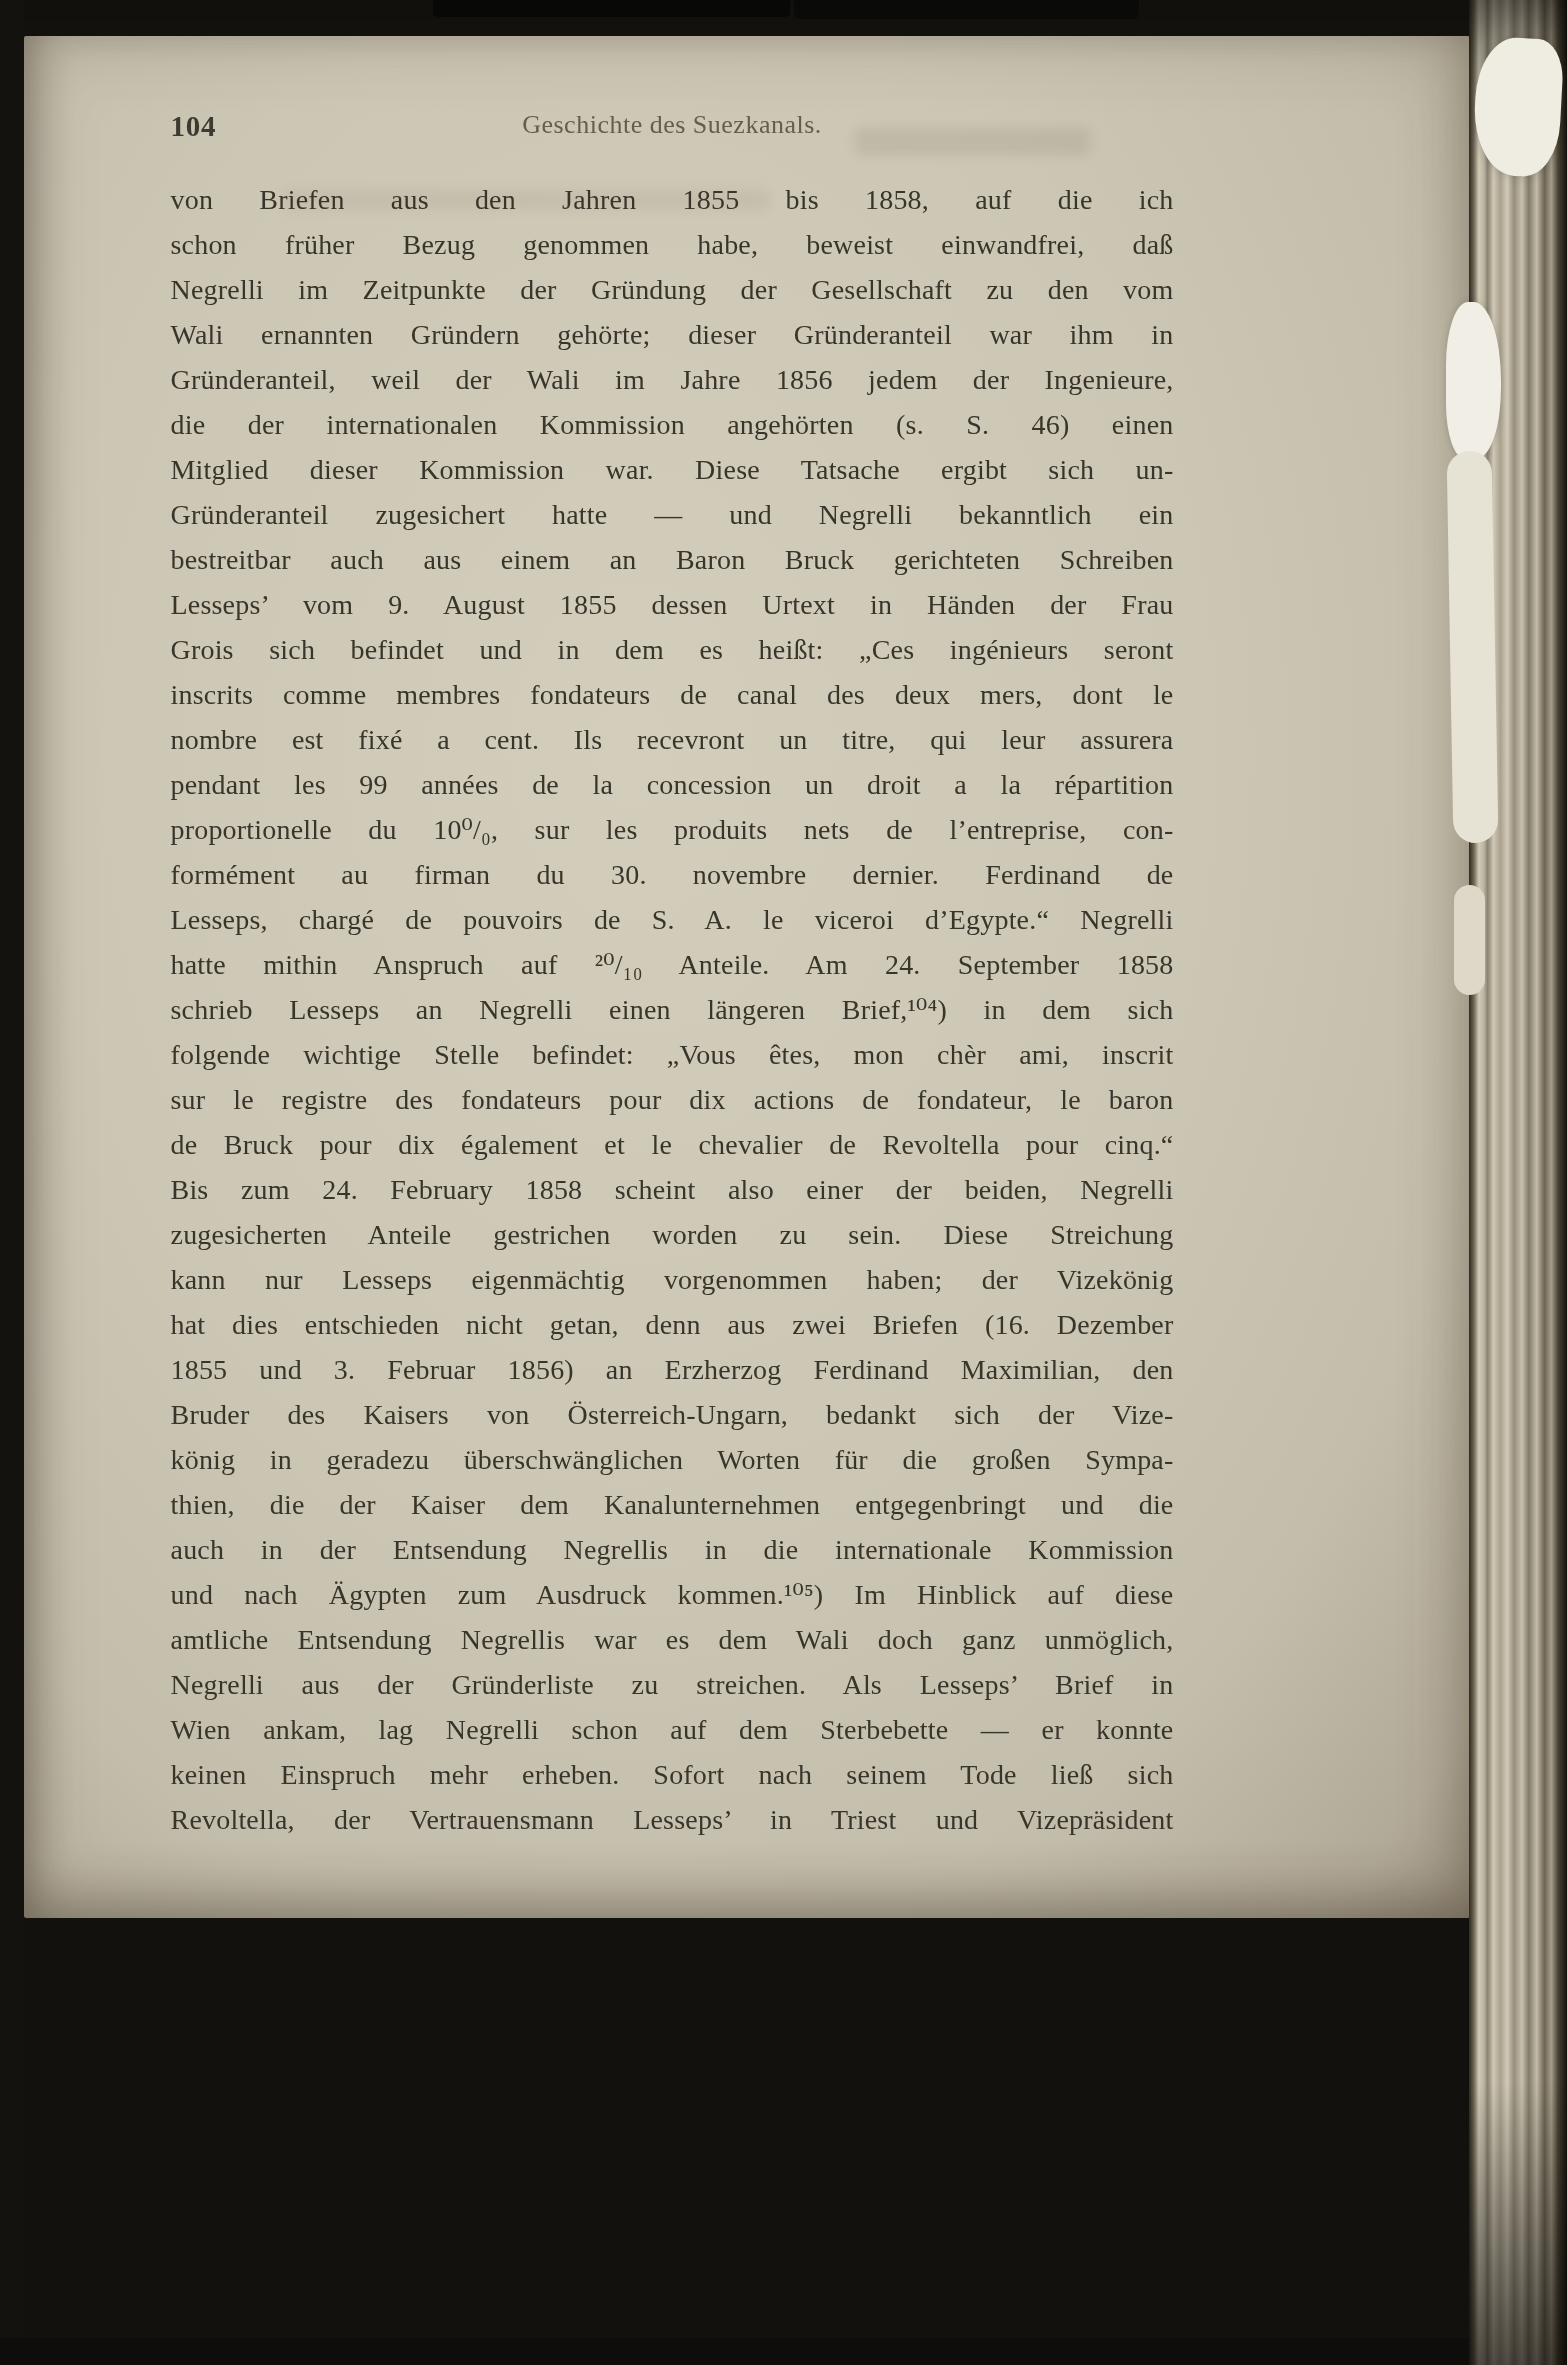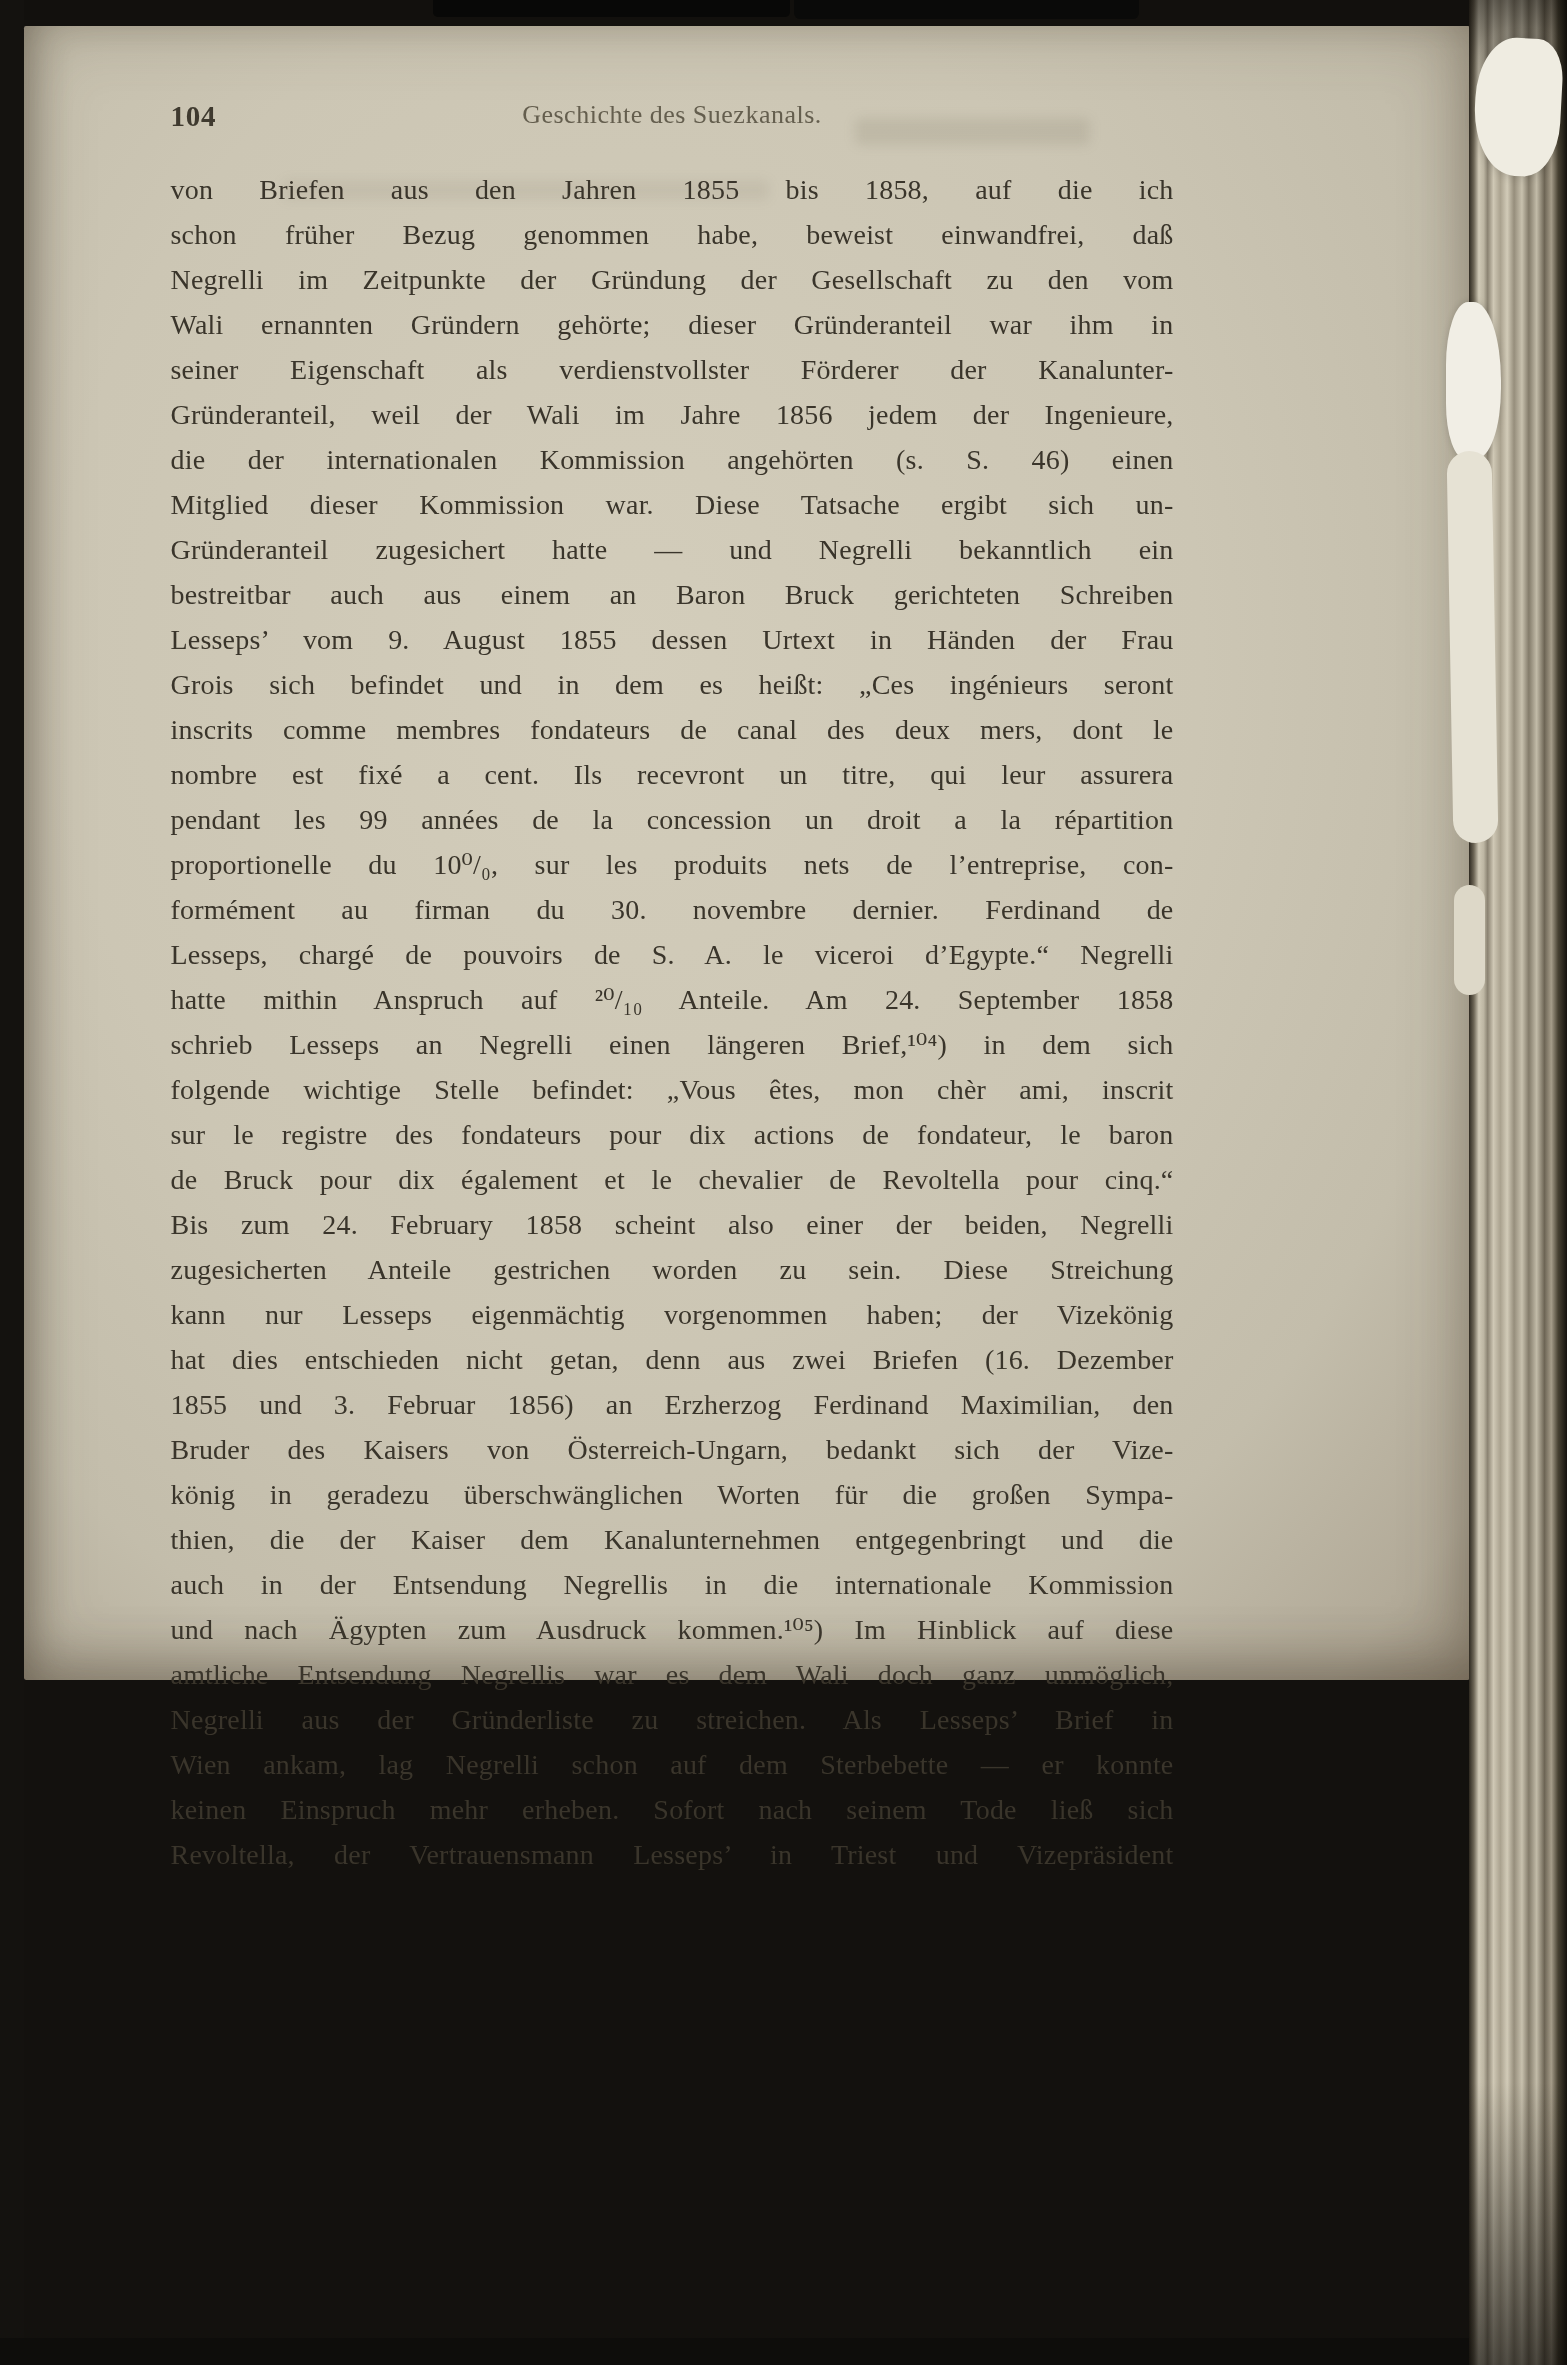--- a/index.html
+++ b/index.html
@@ -14,21 +14,21 @@
 
   
   .top-strip{position:absolute;left:0;top:0;width:1567px;height:20.4px;background:#12100d;}
   .blob-1{position:absolute;left:433px;top:0;width:357px;height:16.5px;background:#080807;border-radius:0 0 4.7px 4.7px;}
   .blob-2{position:absolute;left:794px;top:0;width:345px;height:19px;background:#0a0a09;border-radius:0 0 6.3px 6.3px;}
   .left-strip{position:absolute;left:0;top:0;width:23.5px;height:2366px;background:#14120f;}
   .bottom-strip{position:absolute;left:0;top:2338px;width:1567px;height:27.4px;background:#0e0d0b;}
 
   
   .page{
-    position:absolute;left:23.5px;top:26px;width:1446px;height:1654px;
+    position:absolute;left:23.5px;top:36px;width:1446px;height:1882px;
     background:radial-gradient(ellipse at 42% 38%, #d3cdbb 0%, #ccc6b4 48%, #c3bdab 74%, #b2aa98 92%, #9e9482 100%);
     border-radius:2.4px;
     box-shadow:
       inset 0 0 71px rgba(80,68,50,.28),
       inset 0 -23.5px 47px rgba(55,45,32,.25),
       inset 23.5px 0 39px -19.6px rgba(40,32,22,.25);
     text-decoration: underline;
   }
 
   
@@ -98,21 +98,20 @@
     <div class="page-header">
       <span class="page-number">104</span>
       <div class="running-header">Geschichte des Suezkanals.</div>
     </div>
 
     <div class="body-text">
         <div class="line">von Briefen aus den Jahren 1855 bis 1858, auf die ich</div>
         <div class="line">schon früher Bezug genommen habe, beweist einwandfrei, daß</div>
         <div class="line">Negrelli im Zeitpunkte der Gründung der Gesellschaft zu den vom</div>
         <div class="line">Wali ernannten Gründern gehörte; dieser Gründeranteil war ihm in</div>
-        <div class="line">seiner Eigenschaft als verdienstvollster Förderer der Kanalunter-</div>
         <div class="line">Gründeranteil, weil der Wali im Jahre 1856 jedem der Ingenieure,</div>
         <div class="line">die der internationalen Kommission angehörten (s. S. 46) einen</div>
         <div class="line">Mitglied dieser Kommission war. Diese Tatsache ergibt sich un-</div>
         <div class="line">Gründeranteil zugesichert hatte — und Negrelli bekanntlich ein</div>
         <div class="line">bestreitbar auch aus einem an Baron Bruck gerichteten Schreiben</div>
         <div class="line">Lesseps’ vom 9. August 1855 dessen Urtext in Händen der Frau</div>
         <div class="line">Grois sich befindet und in dem es heißt: „Ces ingénieurs seront</div>
         <div class="line">inscrits comme membres fondateurs de canal des deux mers, dont le</div>
         <div class="line">nombre est fixé a cent. Ils recevront un titre, qui leur assurera</div>
         <div class="line">pendant les 99 années de la concession un droit a la répartition</div>

